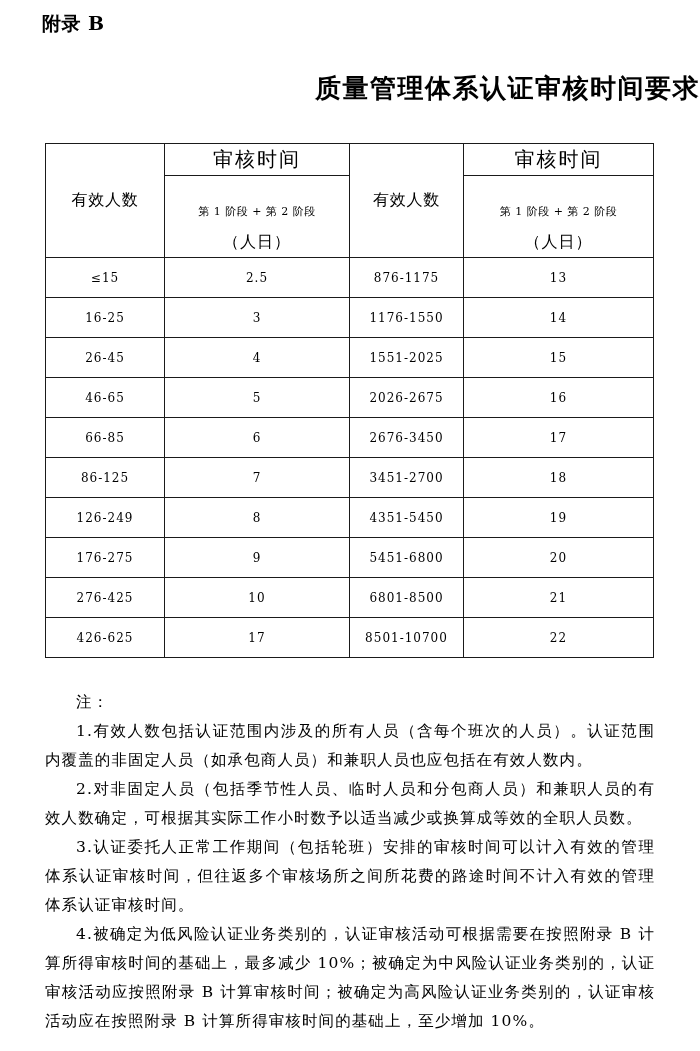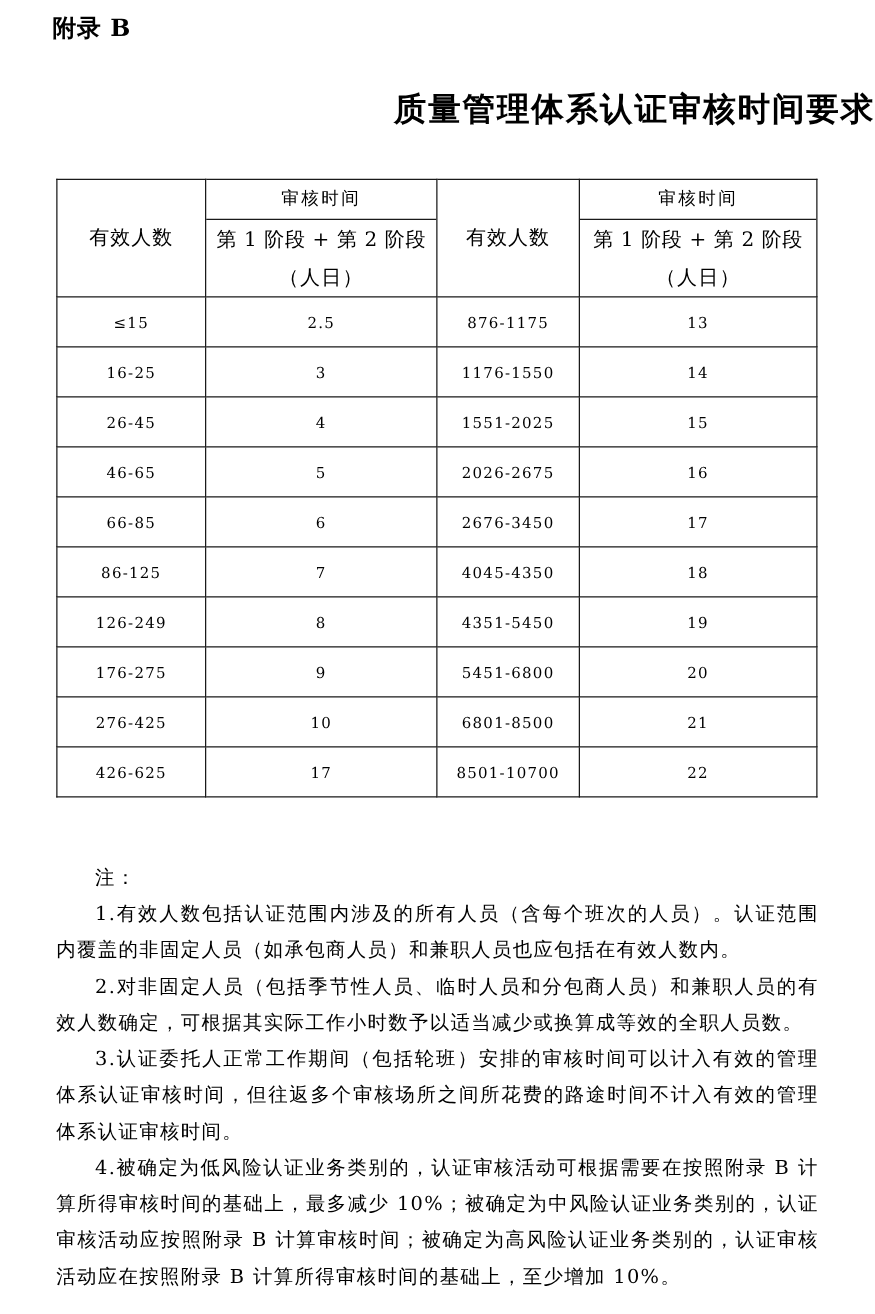--- a/index.html
+++ b/index.html
@@ -75,33 +75,34 @@
   col.c-count2 { width: 114px; }
   col.c-days2  { width: 190px; }
 
   .hdr-count {
     height: 92px;
     font-size: 16px;
     letter-spacing: 2px;
   }
   .hdr-sub-top {
     height: 31px;
-    font-size: 14px;
+    font-size: 20px;
     letter-spacing: 2px;
     border-bottom: 1px solid #1a1a1a;
     display: block;
     line-height: 31px;
   }
   .hdr-sub-mid {
     height: 31px;
-    font-size: 16px;
+    font-size: 11px;
     letter-spacing: 0.5px;
     display: block;
     line-height: 31px;
     white-space: nowrap;
+    margin-top: 20px;
   }
   .hdr-sub-bot {
     height: 30px;
     font-size: 16px;
     letter-spacing: 1px;
     display: block;
     line-height: 30px;
     text-align: center;
   }
   .hdr-stack { padding: 0; }
@@ -201,21 +202,21 @@
           </tr>
           <tr>
             <td class="num-cell">66-85</td>
             <td class="num-cell">6</td>
             <td class="num-cell">2676-3450</td>
             <td class="num-cell">17</td>
           </tr>
           <tr>
             <td class="num-cell">86-125</td>
             <td class="num-cell">7</td>
-            <td class="num-cell">4045-4350</td>
+            <td class="num-cell">3451-2700</td>
             <td class="num-cell">18</td>
           </tr>
           <tr>
             <td class="num-cell">126-249</td>
             <td class="num-cell">8</td>
             <td class="num-cell">4351-5450</td>
             <td class="num-cell">19</td>
           </tr>
           <tr>
             <td class="num-cell">176-275</td>

